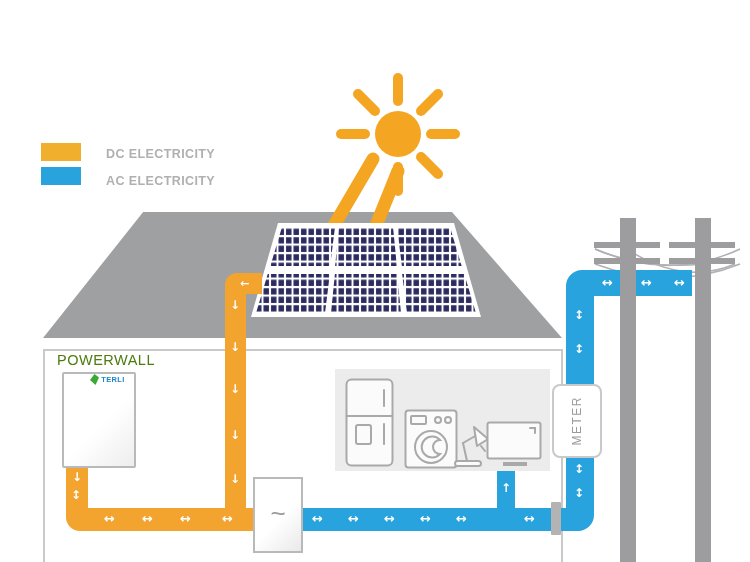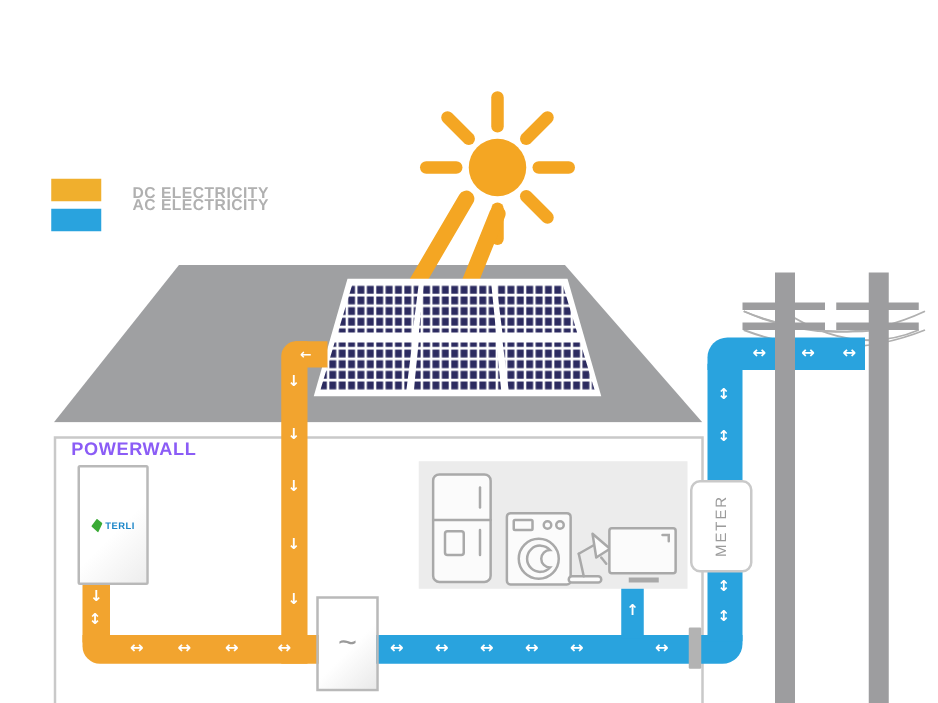--- a/index.html
+++ b/index.html
@@ -11,23 +11,23 @@
   .legend-swatch{position:absolute;width:40px;height:18px;}
   .legend-label{position:absolute;font-size:12.5px;font-weight:bold;color:#b0b0b0;letter-spacing:.4px;}
 
   
   #roof{position:absolute;left:43px;top:171px;width:519px;height:126px;background:#9fa0a2;
         clip-path:polygon(0 100%,19.3% 0,78.8% 0,100% 100%);z-index:1;}
   #house{position:absolute;left:43px;top:308px;width:516px;height:213px;background:#ffffff;
          border:2px solid #c9c9c9;z-index:1;}
 
   
-  #powerwall-label{position:absolute;left:57px;top:311px;font-size:14.5px;color:#8b5cf6;letter-spacing:.5px;z-index:6;font-weight:bold;}
+  #powerwall-label{position:absolute;left:57px;top:311px;font-size:14.5px;color:#4d7c0f;letter-spacing:.5px;z-index:6;}
   #powerwall-box{position:absolute;left:62px;top:331px;width:53px;height:92px;background:linear-gradient(135deg,#ffffff 55%,#ededed);
-                 border:2px solid #b9b9b9;border-radius:2px;z-index:6;display:flex;align-items:center;justify-content:center;}
+                 border:2px solid #b9b9b9;border-radius:2px;z-index:6;display:flex;align-items:flex-start;justify-content:center;padding-left:17px;}
   #powerwall-logo{display:flex;align-items:center;gap:2px;}
   #powerwall-logo span{font-size:7.5px;font-weight:bold;color:#1c86c8;letter-spacing:.4px;}
 
   
   #loads-panel{position:absolute;left:335px;top:328px;width:215px;height:102px;background:#ececec;z-index:3;}
   #loads-title{position:absolute;left:403px;top:342px;font-size:15px;font-weight:bold;color:#a3a3a3;letter-spacing:.6px;z-index:4;}
   .appliance{position:absolute;z-index:4;}
 
   
   #inverter-box{position:absolute;left:253px;top:436px;width:46px;height:72px;background:linear-gradient(135deg,#ffffff 55%,#e9e9e9);
@@ -55,21 +55,21 @@
   .icon-line{stroke:#a9a9a9;fill:none;stroke-width:2;stroke-linecap:round;}
 </style>
 </head>
 <body>
 
 <div id="stage">
 
   <div class="legend-swatch" style="left:41px;top:102px;background:#F0AF2D;"></div>
   <div class="legend-swatch" style="left:41px;top:126px;background:#29A3DE;"></div>
   <div class="legend-label" style="left:106px;top:106px;">DC ELECTRICITY</div>
-  <div class="legend-label" style="left:106px;top:116px;">AC ELECTRICITY</div>
+  <div class="legend-label" style="left:106px;top:133px;">AC ELECTRICITY</div>
 
   <svg class="abs" style="left:300px;top:15px;z-index:2;" width="200" height="200" viewBox="0 0 200 200">
     <g stroke="#F4A623" stroke-width="10" stroke-linecap="round">
       <line x1="98" y1="45" x2="98" y2="22"></line>
       <line x1="121" y1="55" x2="138" y2="38"></line>
       <line x1="131" y1="78" x2="155" y2="78"></line>
       <line x1="121" y1="101" x2="138" y2="118"></line>
       <line x1="98" y1="111" x2="98" y2="135"></line>
       <line x1="65" y1="78" x2="41" y2="78"></line>
       <line x1="75" y1="55" x2="58" y2="38"></line>

